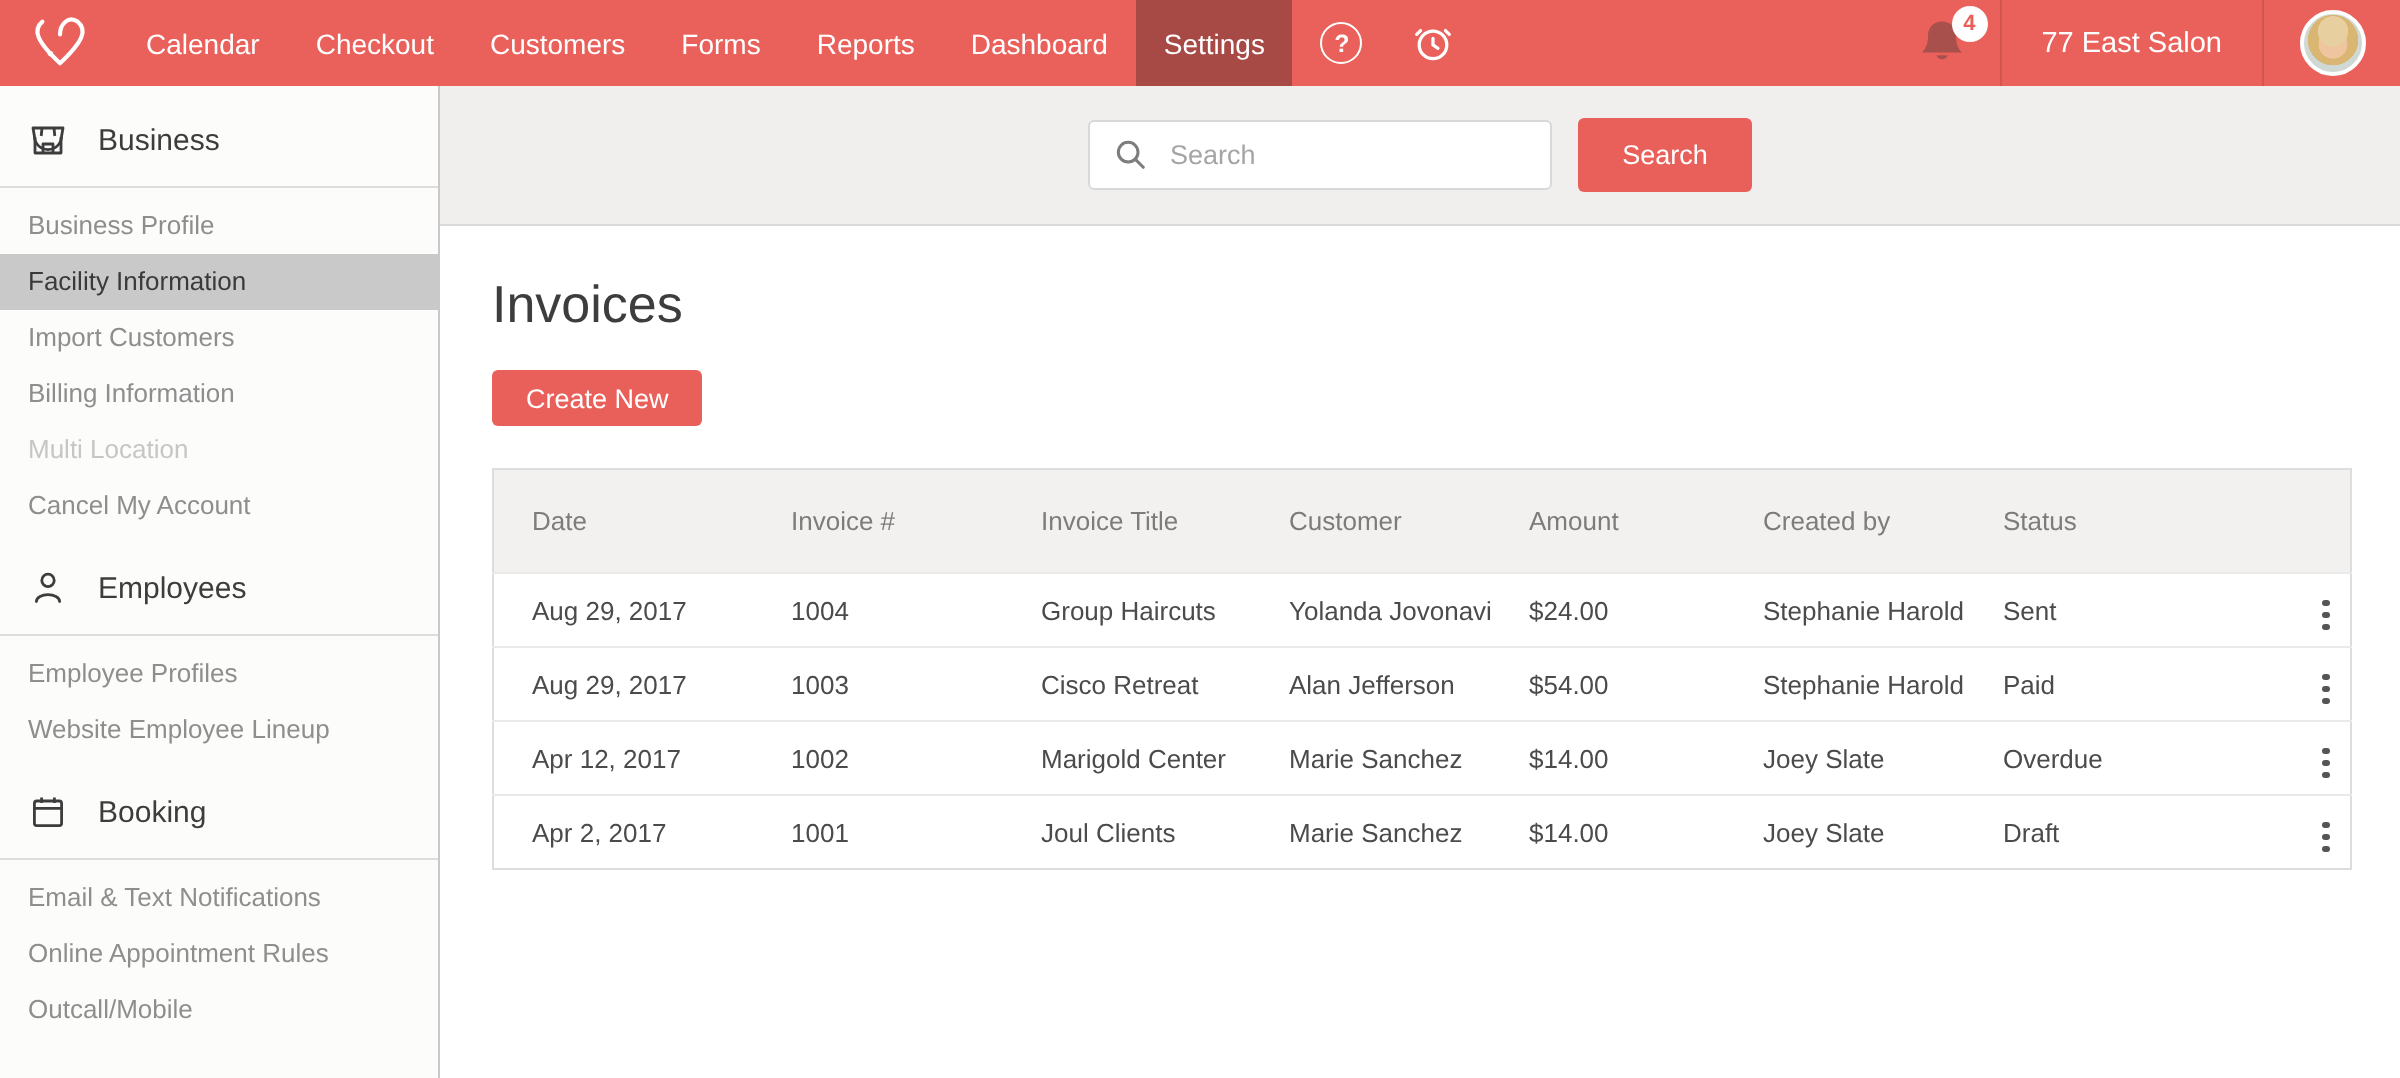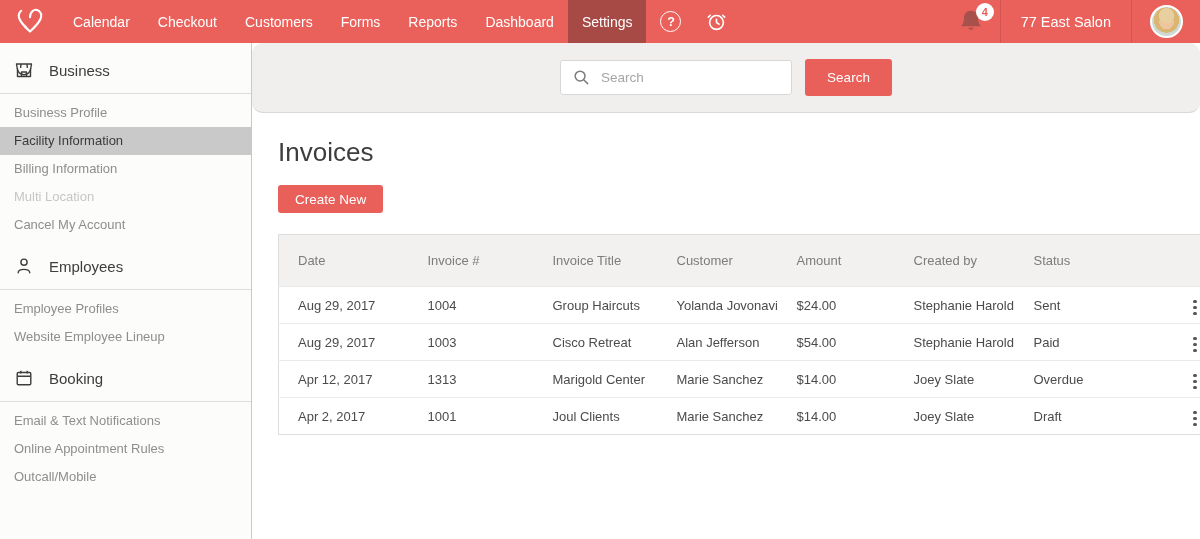--- a/index.html
+++ b/index.html
@@ -38,40 +38,40 @@
     background:
       radial-gradient(circle at 50% 30%, #e7cf9f 0 30%, transparent 31%),
       radial-gradient(circle at 50% 52%, #eec59e 0 34%, transparent 35%),
       radial-gradient(circle at 50% 45%, #d9b773 0 58%, #cfd8d4 59%);
   }
 
   
   .layout { display:flex; height:496px; }
 
   
-  .sidebar { width:252px; border-right:1px solid #c9c9c9; background:#fcfcfb; overflow:hidden; flex:none; }
+  .sidebar { width:220px; border-right:1px solid #c9c9c9; background:#fcfcfb; overflow:hidden; flex:none; }
   .side-section { padding-top:17px; }
   .side-header {
     display:flex; align-items:center; gap:15px; padding:0 0 13px 14px;
     font-size:15px; color:#3d3d3d; border-bottom:1px solid #dddddd;
   }
   .side-header svg { flex:none; }
   .side-items { padding-top:5px; }
   .side-item {
     height:28px; line-height:28px; padding-left:14px;
     font-size:13px; color:#8e8e8e; cursor:pointer; white-space:nowrap;
   }
   .side-item.selected { background:#c9c9c9; color:#3a3a3a; }
   .side-item.disabled { color:#c6c6c6; cursor:default; }
 
   
   .main { flex:1; display:flex; flex-direction:column; background:#fff; min-width:0; }
   .toolbar {
     height:70px; flex:none; background:#f0efed; border-bottom:1px solid #d9d9d9;
-    display:flex; align-items:center; justify-content:center; gap:13px;border-radius:11px;
+    display:flex; align-items:center; justify-content:center; gap:13px;
   }
   .search-box {
     width:232px; height:35px; background:#fff; border:1px solid #d8d8d8; border-radius:3px;
     display:flex; align-items:center; padding:0 10px 0 12px; gap:9px;
   }
   .search-box input {
     border:none; outline:none; flex:1; min-width:0;
     font-size:13.5px; color:#444; background:transparent;
     font-family:"Liberation Sans", sans-serif;
   }
@@ -175,20 +175,21 @@
             <path d="M2.5 4 H17.5 L16.8 8 a2 2 0 0 1 -13.6 0 Z"></path>
             <path d="M7 4 L6.6 8 M13 4 L13.4 8"></path>
             <path d="M7.5 16.5 V12 H12.5 V16.5"></path>
           </svg>
         </span>
         <span>Business</span>
       </div>
       <div class="side-items">
         <div class="side-item">Business Profile</div>
         <div class="side-item selected">Facility Information</div>
+        <div class="side-item">Import Customers</div>
         <div class="side-item">Billing Information</div>
         <div class="side-item disabled">Multi Location</div>
         <div class="side-item">Cancel My Account</div>
       </div>
     </div>
 
     <div class="side-section">
       <div class="side-header">
         <span style="display:flex;">
           <svg width="20" height="20" viewBox="0 0 20 20" fill="none" stroke="#3d3d3d" stroke-width="1.4" stroke-linecap="round">
@@ -288,21 +289,21 @@
             <td>Stephanie Harold</td>
             <td>Paid</td>
             <td class="kebab-cell"><span class="kebab">
                   <i></i>
                   <i></i>
                   <i></i>
                 </span></td>
           </tr>
           <tr>
             <td>Apr 12, 2017</td>
-            <td>1313</td>
+            <td>1002</td>
             <td>Marigold Center</td>
             <td>Marie Sanchez</td>
             <td>$14.00</td>
             <td>Joey Slate</td>
             <td>Overdue</td>
             <td class="kebab-cell"><span class="kebab">
                   <i></i>
                   <i></i>
                   <i></i>
                 </span></td>

